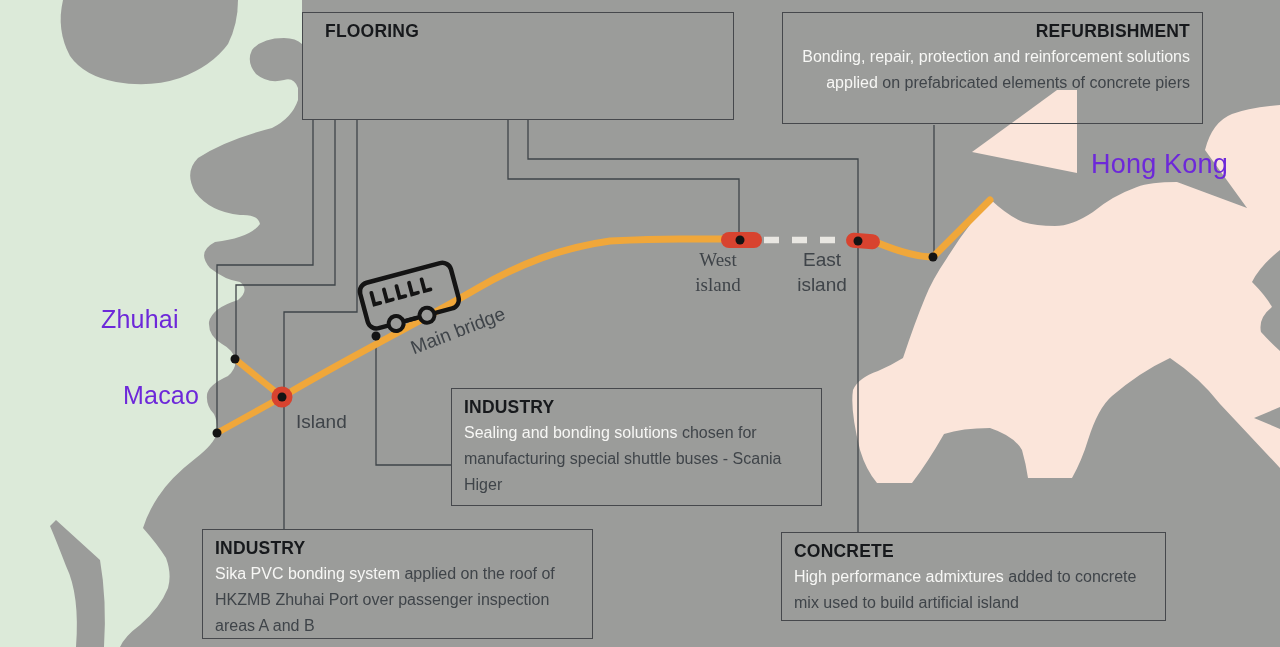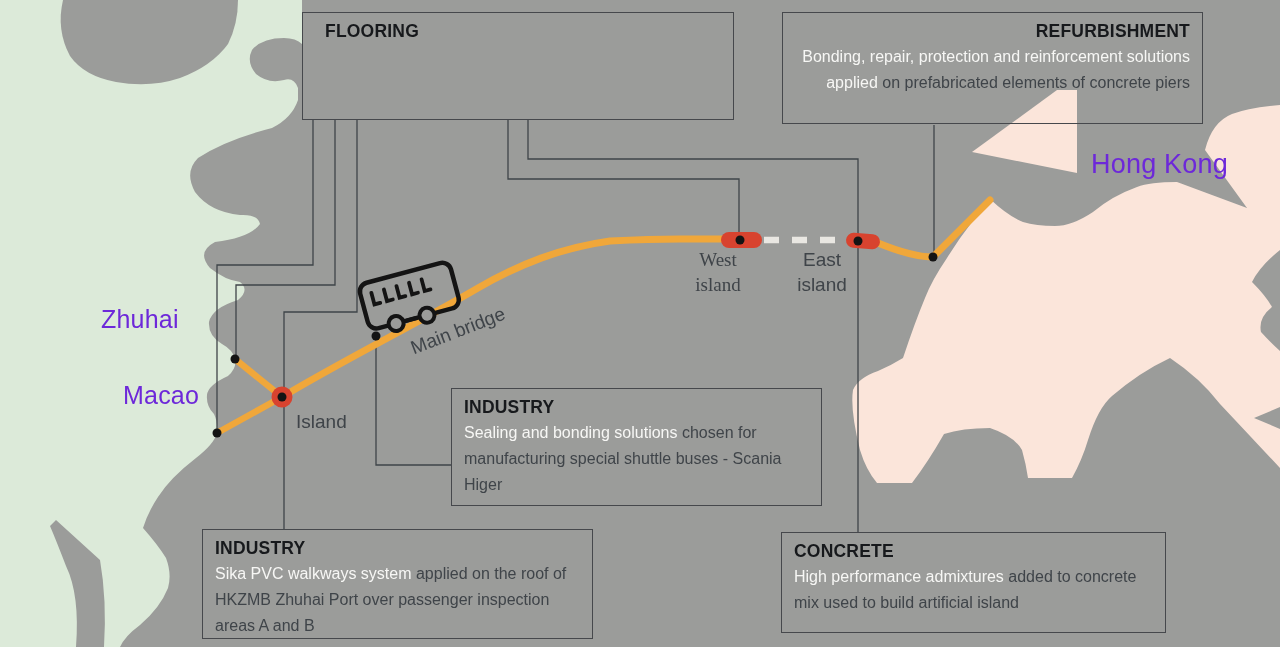--- a/index.html
+++ b/index.html
@@ -146,21 +146,21 @@
     <div class="co-body"><span class="hl">Bonding, repair, protection and reinforcement solutions applied</span><span> on prefabricated elements of concrete piers</span></div>
   </div>
 
   <div class="callout" style="left:451px;top:388px;width:371px;height:118px;">
     <div class="co-title">INDUSTRY</div>
     <div class="co-body"><span class="hl">Sealing and bonding solutions</span><span> chosen for manufacturing special shuttle buses - Scania Higer</span></div>
   </div>
 
   <div class="callout" style="left:202px;top:529px;width:391px;height:110px;">
     <div class="co-title">INDUSTRY</div>
-    <div class="co-body"><span class="hl">Sika PVC walkways system</span><span> applied on the roof of HKZMB Zhuhai Port over passenger inspection areas A and B</span></div>
+    <div class="co-body"><span class="hl">Sika PVC bonding system</span><span> applied on the roof of HKZMB Zhuhai Port over passenger inspection areas A and B</span></div>
   </div>
 
-  <div class="callout" style="left:781px;top:532px;width:385px;height:101px;">
+  <div class="callout" style="left:781px;top:532px;width:385px;height:89px;">
     <div class="co-title">CONCRETE</div>
     <div class="co-body"><span class="hl">High performance admixtures</span><span> added to concrete mix used to build artificial island</span></div>
   </div>
 
 </div>
 
 </body></html>

